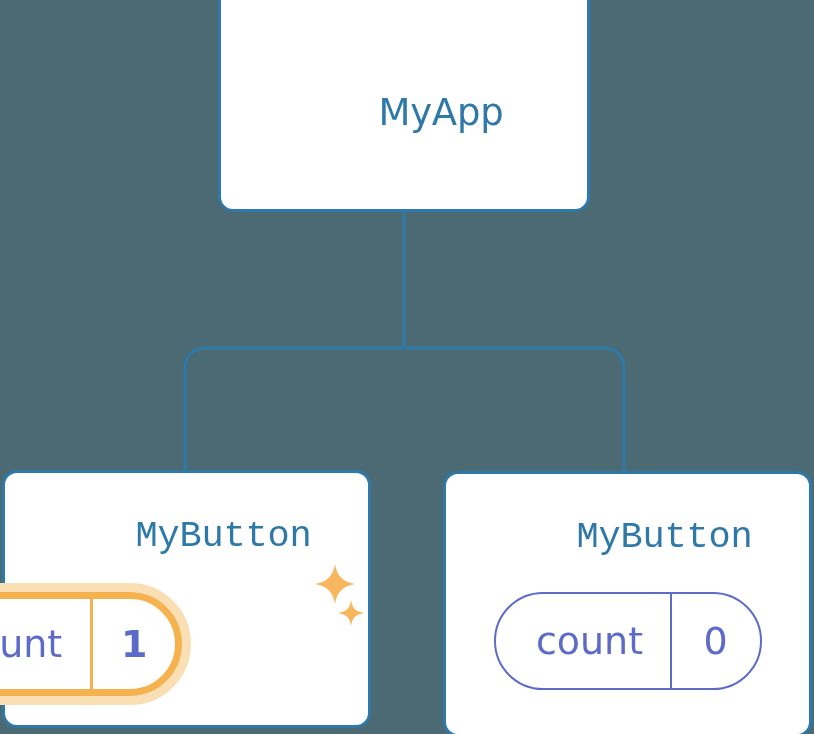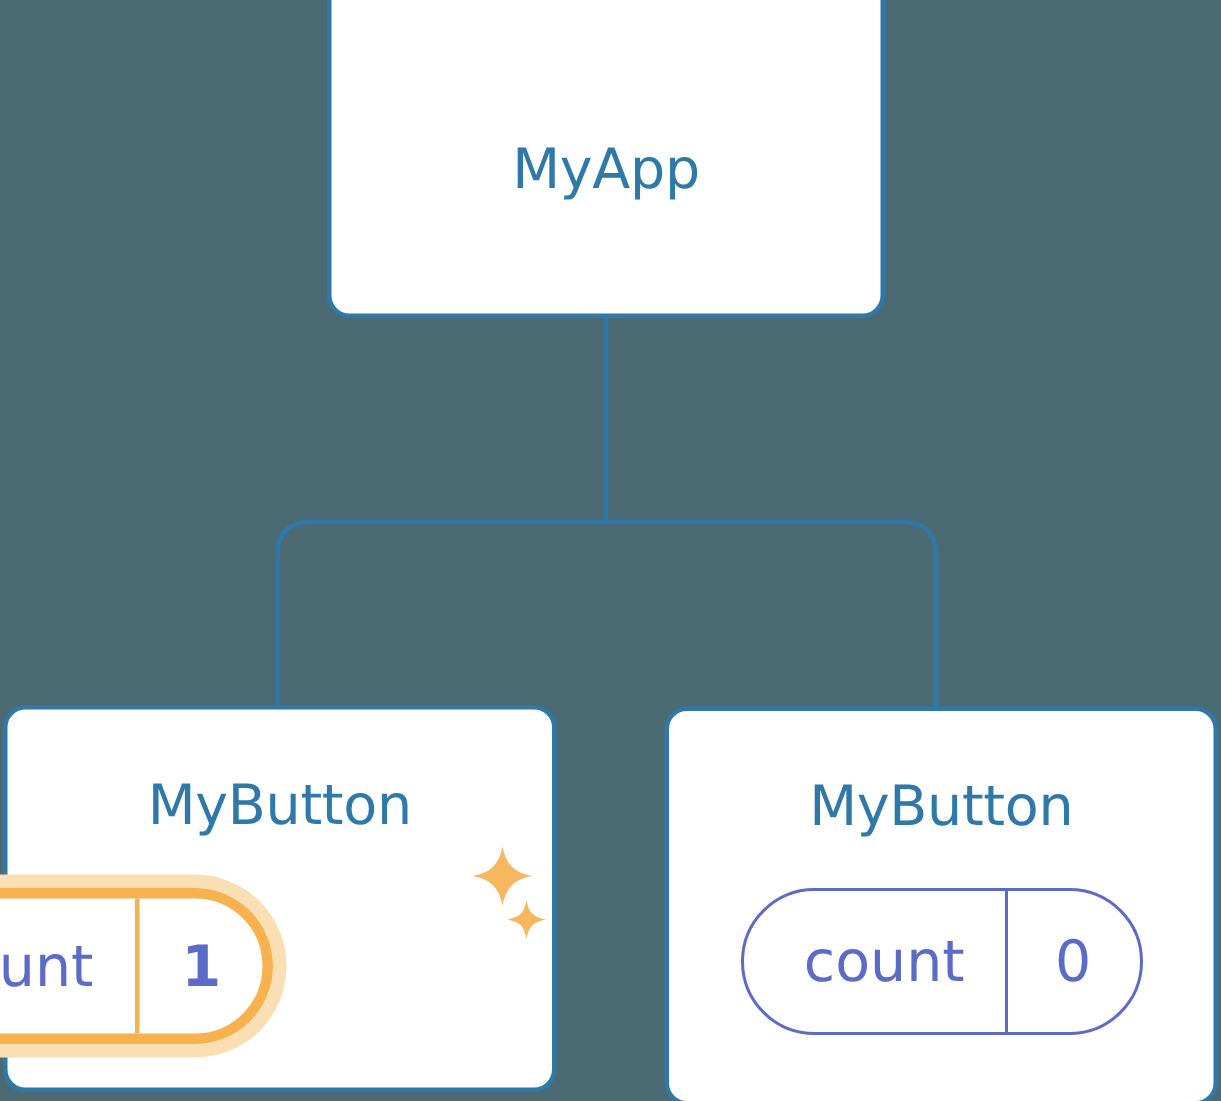--- a/index.html
+++ b/index.html
@@ -58,26 +58,28 @@
   .node-title {
     position: absolute;
     left: 0;
     width: 100%;
     text-align: center;
     color: #2e79a8;
     font-size: 37px;
     font-weight: 400;
     letter-spacing: -0.2px;
     white-space: nowrap;
+    padding-left: 37px;
   }
   #node-root .node-title {
     top: 134px;
   }
   .child-title {
     top: 42px;
+    font-family: Liberation Mono, monospace;
   }
 
   
   .pill-wrap {
     position: absolute;
     left: 50%;
     transform: translateX(-50%);
   }
   .pill {
     position: relative;

